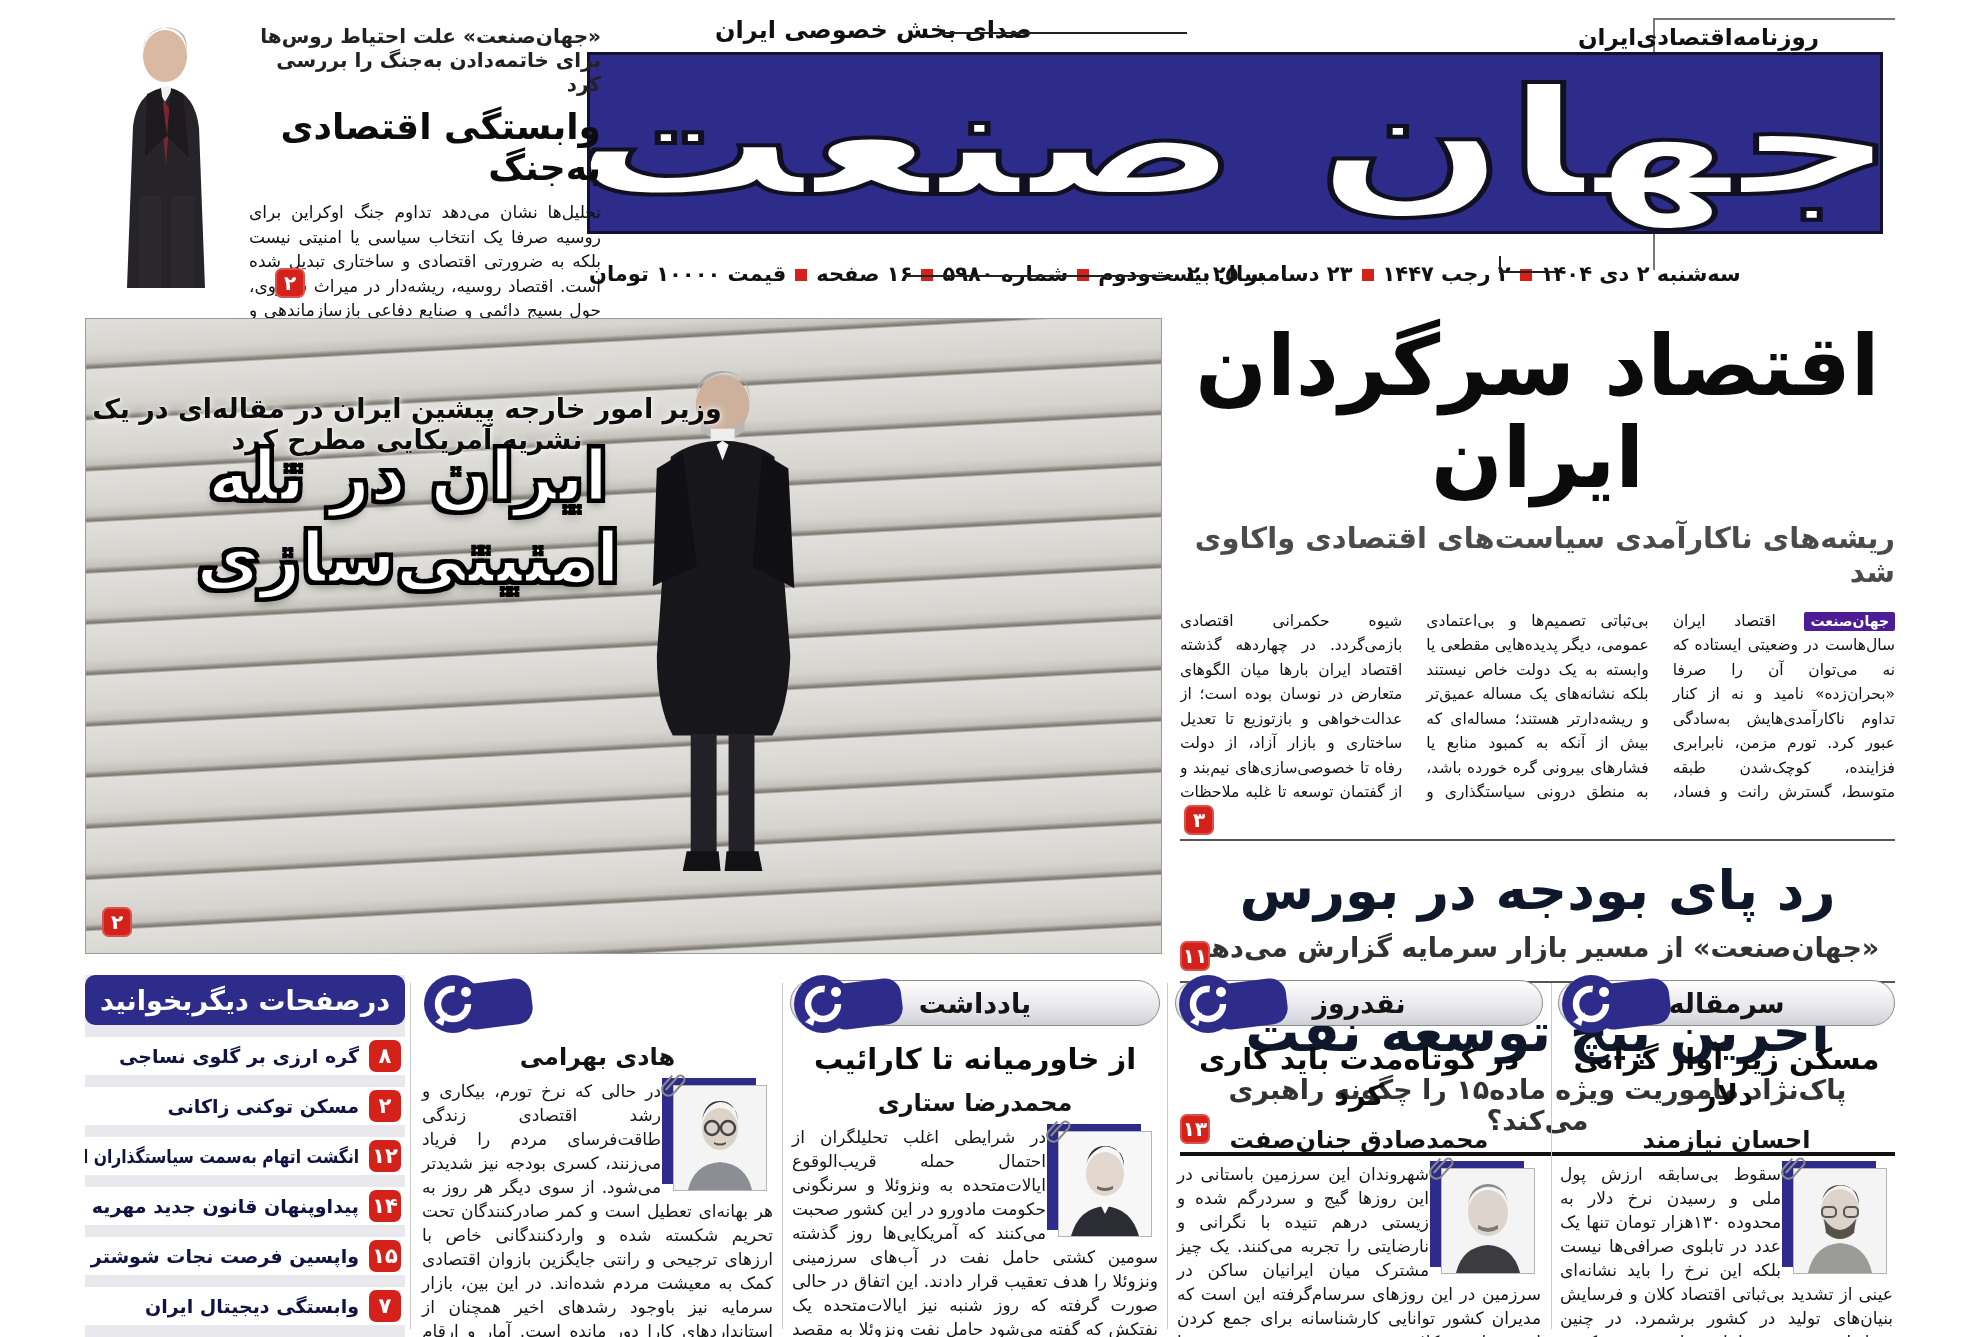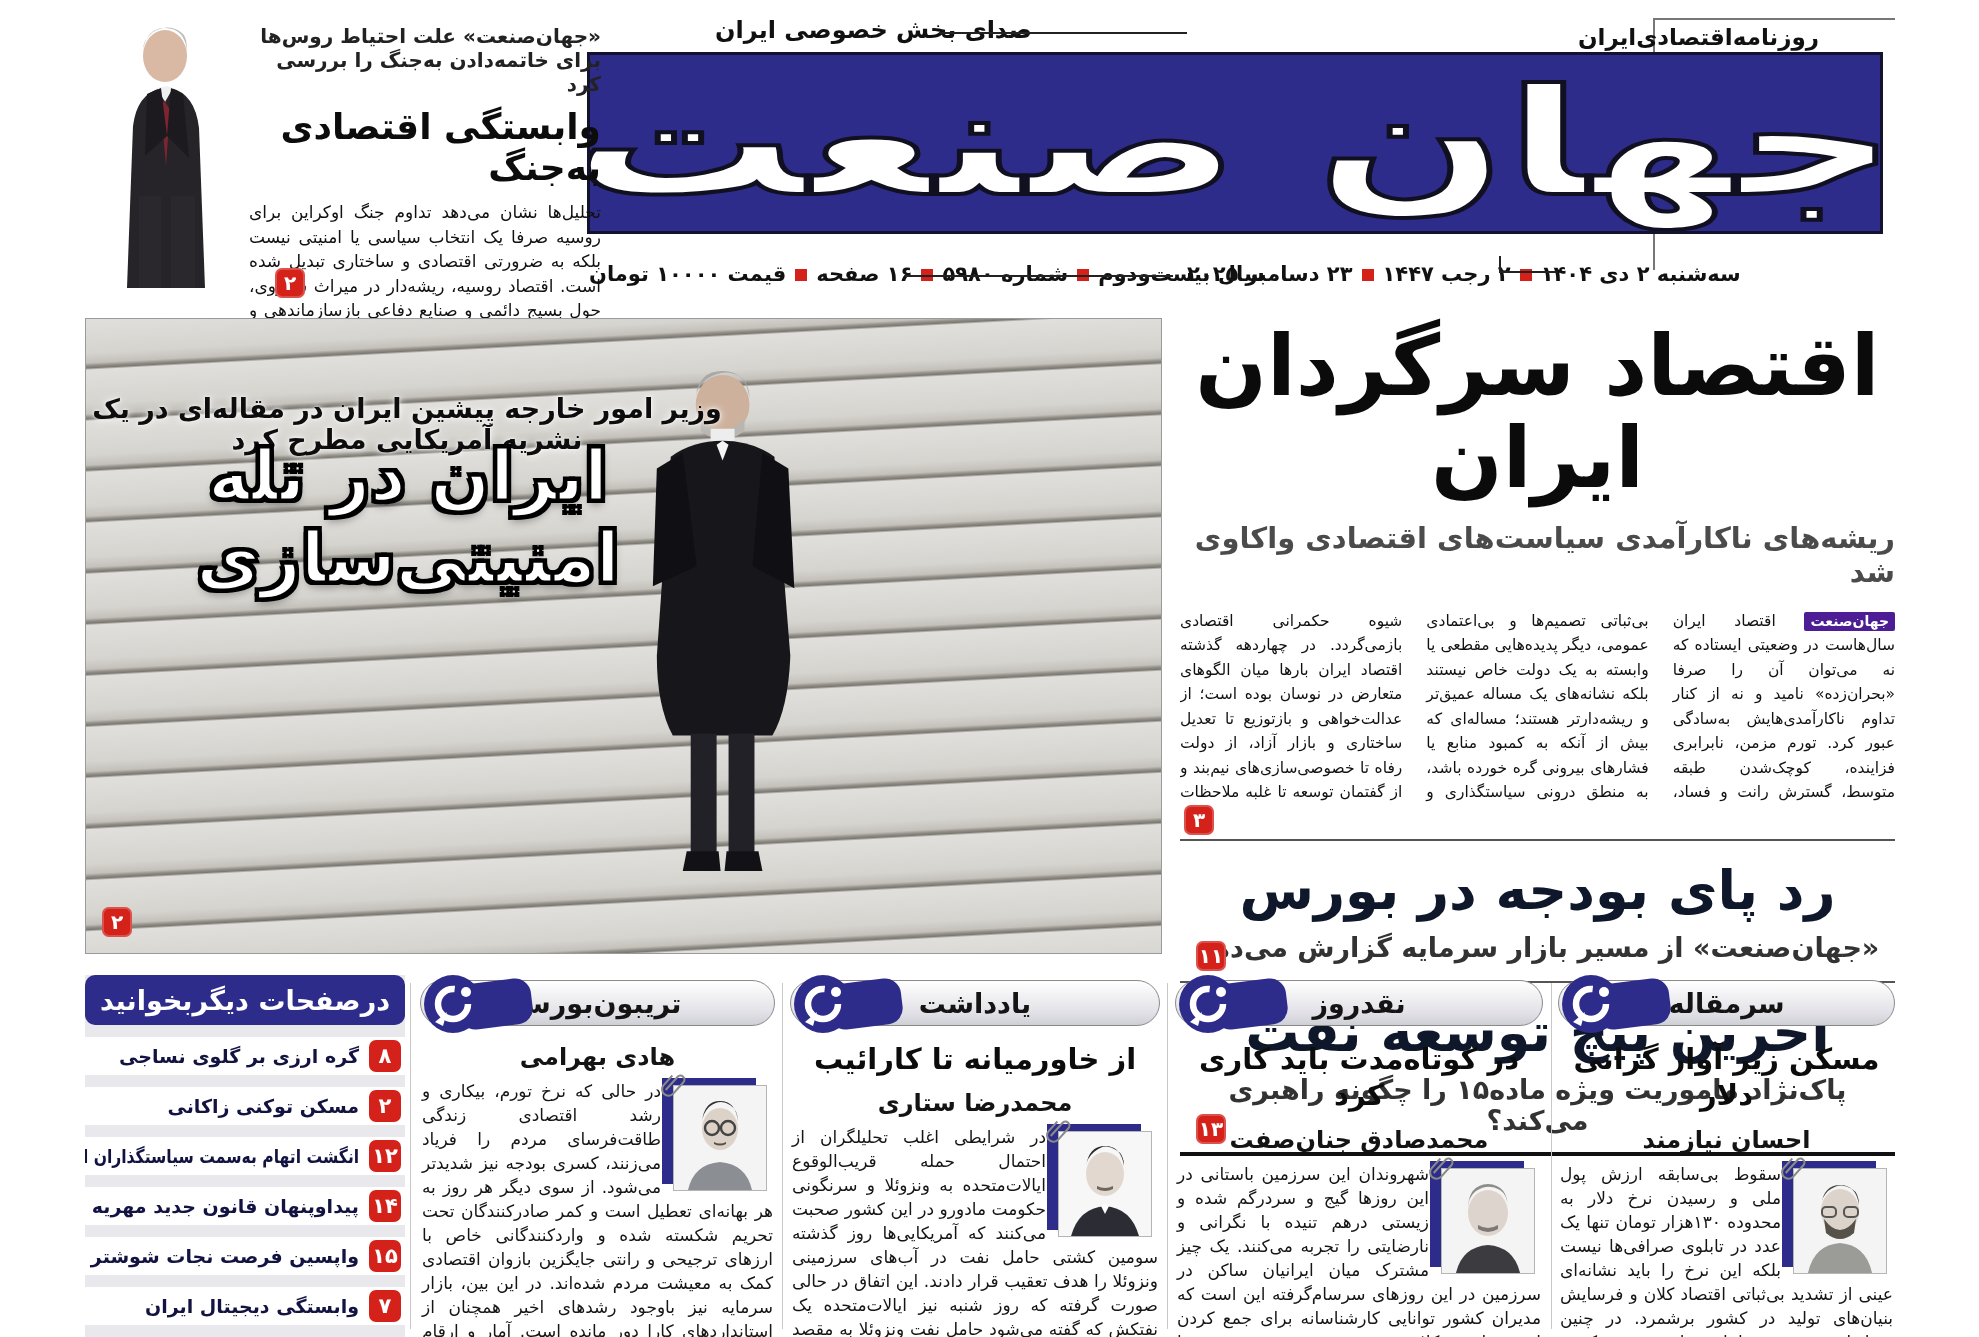--- a/index.html
+++ b/index.html
@@ -58,21 +58,21 @@
   .lead-sub{font-size:29px;font-weight:bold;color:#4b4b4b;margin-top:16px;}
   .lead-bodywrap{position:relative;margin-top:20px;height:226px;}
   .lead-body{height:196px;columns:3;column-gap:24px;font-size:15.5px;line-height:24.5px;
              text-align:justify;color:#111;overflow:hidden;}
   .source-tag{background:#4c1d95;color:#fff;font-weight:bold;font-size:14px;padding:1px 6px 2px;border-radius:2px;}
   .lead-badge{position:absolute;left:4px;bottom:0;}
   .lead-rule{border:none;border-top:2px solid #555;margin:4px 0 0;}
   .teaser{position:relative;padding:10px 0 14px;}
   .teaser-h2{font-size:54px;font-weight:bold;color:#0f172a;text-align:center;margin:8px 0 10px;}
   .teaser-sub{font-size:27px;font-weight:bold;color:#333;text-align:center;}
-  .teaser-badge{position:absolute;left:16px;bottom:6px;}
+  .teaser-badge{position:absolute;left:0;bottom:6px;}
   .lead-endrule{border:none;border-top:4px solid #111;margin:2px 0 0;}
 
   
   .bottom{position:absolute;left:0;top:975px;width:1979px;height:362px;}
   .vsep{position:absolute;top:8px;height:346px;border-left:1px solid #c9c9c9;}
   .news-col{position:absolute;top:0;height:362px;overflow:hidden;}
   .tab{position:relative;height:56px;}
   .tab-pill{position:absolute;inset:5px 0;border:1.5px solid #8a8a8a;border-radius:25px;
             background:linear-gradient(180deg,#ffffff,#e2e2e8 70%,#cfcfd6);
             display:flex;align-items:center;justify-content:center;}
@@ -305,23 +305,20 @@
                 <path d="M7 30 V8 a5 5 0 0 1 10 0 V27 a8 8 0 0 1 -16 0 V11" fill="none" stroke="#8a8a8a" stroke-width="2.6"></path>
               </svg>
           </span>
         </span>
         <span>در شرایطی اغلب تحلیلگران از احتمال حمله قریب‌الوقوع ایالات‌متحده به ونزوئلا و سرنگونی حکومت مادورو در این کشور صحبت می‌کنند که آمریکایی‌ها روز گذشته سومین کشتی حامل نفت در آب‌های سرزمینی ونزوئلا را هدف تعقیب قرار دادند. این اتفاق در حالی صورت گرفته که روز شنبه نیز ایالات‌متحده یک نفتکش که گفته می‌شود حامل نفت ونزوئلا به مقصد چین بوده را توقیف کرده است. در این میان مطابق با برآوردهای صورت گرفته در حدود ۷۰شناور حامل نفت در نزدیکی آب‌های ونزوئلا وجود دارند و حجم تخمینی نفت آنها نیز ۱۲میلیون بشکه برآورد می‌شود در همین رابطه نکته حائز اهمیت این</span>
       </div>
     </div>
 
     <div class="news-col" style="left:420px;width:355px">
       <div class="tab">
-        <div class="tab-pill">
-            <span class="tab-label">تریبون‌بورس</span>
-          </div>
         <div class="tab-logo">
           <svg viewBox="0 0 120 64" width="120" height="64">
             <rect x="36" y="9" width="74" height="46" rx="16" fill="#2e2c8b" transform="rotate(-7 73 32)"></rect>
             <circle cx="31" cy="32" r="29" fill="#2e2c8b"></circle>
             <circle cx="31" cy="32" r="15" fill="none" stroke="#fff" stroke-width="6.5" stroke-dasharray="72 22"></circle>
             <circle cx="44" cy="20" r="5" fill="#fff"></circle>
             <path d="M13 50 L25 40 L21 54 Z" fill="#fff"></path>
           </svg>
         </div>
       </div>

